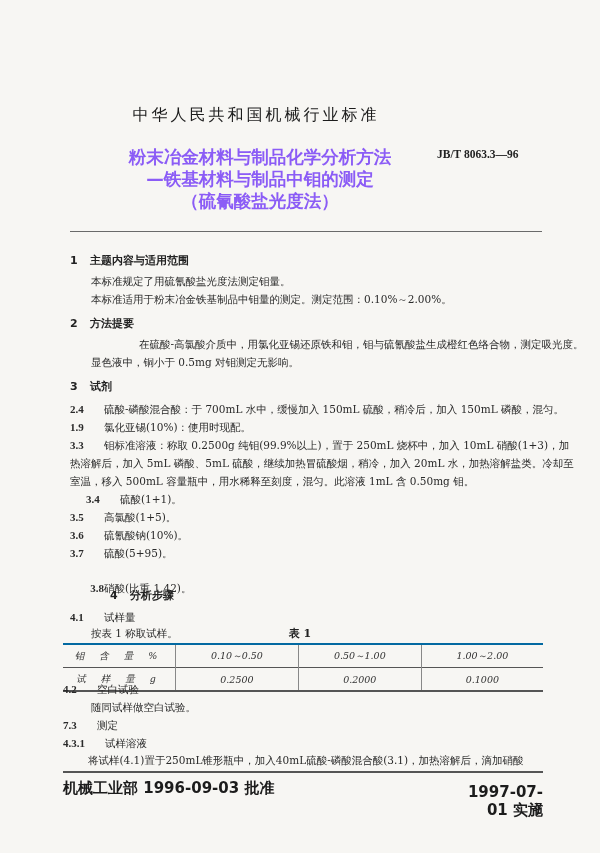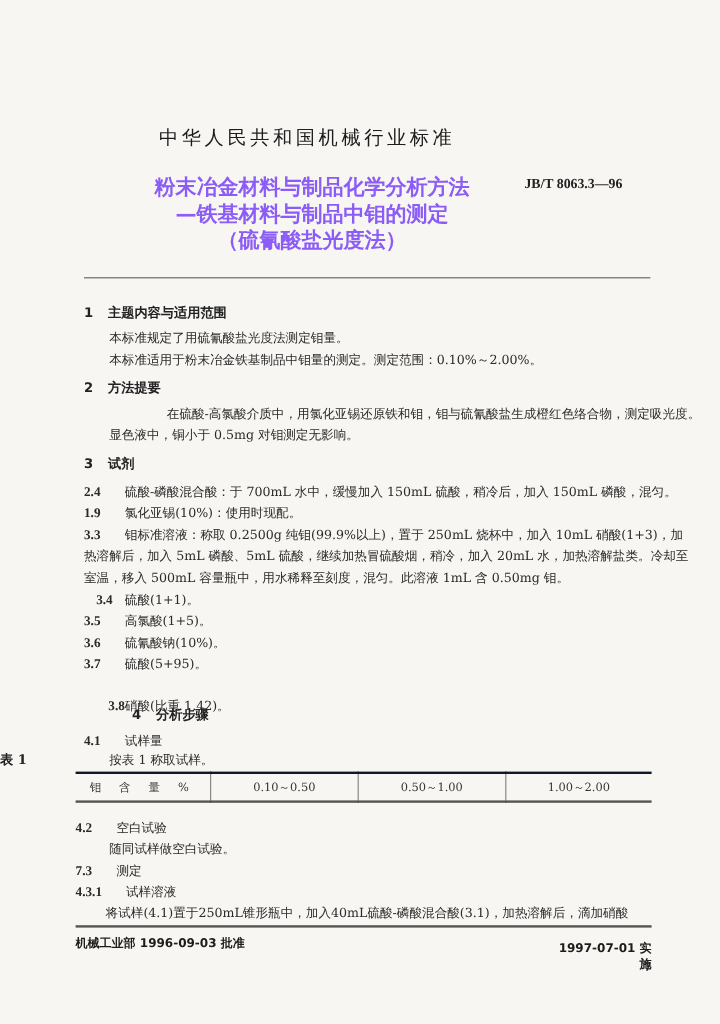--- a/index.html
+++ b/index.html
@@ -12,22 +12,22 @@
   .title { left:110px; width:300px; text-align:center; font-family:"DejaVu Sans",sans-serif; font-weight:bold; font-size:17.5px; line-height:22px; color:#8b5cf6; }
   .code { left:437px; top:148px; font-family:"Liberation Serif",serif; font-weight:bold; font-size:11.5px; color:#222;text-align:right; }
   .rule { left:70px; width:472px; height:1px; background:#6a6a6a; }
   .sec { font-family:"DejaVu Sans",sans-serif; font-weight:bold; font-size:11px; color:#222; }
   .txt { font-size:10.5px; color:#2a2a2a; white-space:nowrap; }
   .num { font-weight:bold; font-family:"Liberation Serif",serif; font-size:11px; display:inline-block; width:34px; }
   table.t1 { position:absolute; left:63px; top:643px; width:480px; border-collapse:collapse; font-size:9.5px; color:#333; }
   table.t1 td { height:20px; text-align:center; border-left:1px solid #888; }
   table.t1 td:first-child { border-left:none; width:110px; letter-spacing:6px; }
   table.t1 tr { border-top:1px solid #555; }
-  table.t1 { border-bottom:2px solid #555; border-top:2px solid #0f172a; }
-  .foot { font-family:"DejaVu Sans",sans-serif; font-weight:bold; font-size:10px; color:#1c1c1c; }
+  table.t1 { border-bottom:2px solid #555; border-top:2px solid #0369a1;font-style:italic; }
+  .foot { font-family:"DejaVu Sans",sans-serif; font-weight:bold; font-size:15px; color:#1c1c1c; }
 </style>
 </head>
 <body>
 
 <div class="abs hdr">中华人民共和国机械行业标准</div>
 
 <div class="abs title" style="top:146px;">粉末冶金材料与制品化学分析方法</div>
 <div class="abs title" style="top:168px;">—铁基材料与制品中钼的测定</div>
 <div class="abs title" style="top:190px;">（硫氰酸盐光度法）</div>
 <div class="abs code">JB/T 8063.3—96</div>
@@ -47,41 +47,47 @@
 <div class="abs txt" style="left:91px; top:356px;">显色液中，铜小于 0.5mg 对钼测定无影响。</div>
 
 <div class="abs sec" style="left:70px; top:379px;">
   <span style="display:inline-block;width:20px;">3</span><span>试剂</span>
 </div>
 <div class="abs txt" style="left:70px; top:403px;"><span class="num">2.4</span><span>硫酸-磷酸混合酸：于 700mL 水中，缓慢加入 150mL 硫酸，稍冷后，加入 150mL 磷酸，混匀。</span></div>
 <div class="abs txt" style="left:70px; top:421px;"><span class="num">1.9</span><span>氯化亚锡(10%)：使用时现配。</span></div>
 <div class="abs txt" style="left:70px; top:439px;"><span class="num">3.3</span><span>钼标准溶液：称取 0.2500g 纯钼(99.9%以上)，置于 250mL 烧杯中，加入 10mL 硝酸(1+3)，加</span></div>
 <div class="abs txt" style="left:70px; top:457px;">热溶解后，加入 5mL 磷酸、5mL 硫酸，继续加热冒硫酸烟，稍冷，加入 20mL 水，加热溶解盐类。冷却至</div>
 <div class="abs txt" style="left:70px; top:475px;">室温，移入 500mL 容量瓶中，用水稀释至刻度，混匀。此溶液 1mL 含 0.50mg 钼。</div>
-<div class="abs txt" style="left:70px; top:493px;text-align:center;"><span class="num">3.4</span><span>硫酸(1+1)。</span></div>
+<div class="abs txt" style="left:86px; top:493px;"><span class="num">3.4</span><span>硫酸(1+1)。</span></div>
 <div class="abs txt" style="left:70px; top:511px;"><span class="num">3.5</span><span>高氯酸(1+5)。</span></div>
 <div class="abs txt" style="left:70px; top:529px;"><span class="num">3.6</span><span>硫氰酸钠(10%)。</span></div>
 <div class="abs txt" style="left:70px; top:547px;"><span class="num">3.7</span><span>硫酸(5+95)。</span></div>
 <div class="abs txt" style="left:70px; top:582px;text-align:right;"><span class="num">3.8</span><span>硝酸(比重 1.42)。</span></div>
 
 <div class="abs sec" style="left:70px; top:588px;margin-left:40px;">
   <span style="display:inline-block;width:20px;">4</span><span>分析步骤</span>
 </div>
 <div class="abs txt" style="left:70px; top:611px;"><span class="num">4.1</span><span>试样量</span></div>
 <div class="abs txt" style="left:91px; top:627px;">按表 1 称取试样。</div>
 
-<div class="abs" style="left:0; width:600px; top:626px; text-align:left; font-weight:bold; font-size:11px;">表 1</div>
+<div class="abs" style="left:0; width:600px; top:626px; text-align:center; font-weight:bold; font-size:11px;">表 1</div>
 
 <table class="t1">
   <tbody>
       <tr>
     <td>钼 含 量 %</td>
     <td>0.10～0.50</td>
     <td>0.50～1.00</td>
     <td>1.00～2.00</td>
+  </tr>
+  <tr>
+    <td>试 样 量 g</td>
+    <td>0.2500</td>
+    <td>0.2000</td>
+    <td>0.1000</td>
   </tr>
 </tbody>
   </table>
 
 <div class="abs txt" style="left:63px; top:683px;"><span class="num">4.2</span><span>空白试验</span></div>
 <div class="abs txt" style="left:91px; top:701px;">随同试样做空白试验。</div>
 <div class="abs txt" style="left:63px; top:719px;"><span class="num">7.3</span><span>测定</span></div>
 <div class="abs txt" style="left:63px; top:737px;"><span class="num" style="width:42px;">4.3.1</span><span>试样溶液</span></div>
 <div class="abs txt" style="left:88px; top:754px;">将试样(4.1)置于250mL锥形瓶中，加入40mL硫酸-磷酸混合酸(3.1)，加热溶解后，滴加硝酸</div>
 

